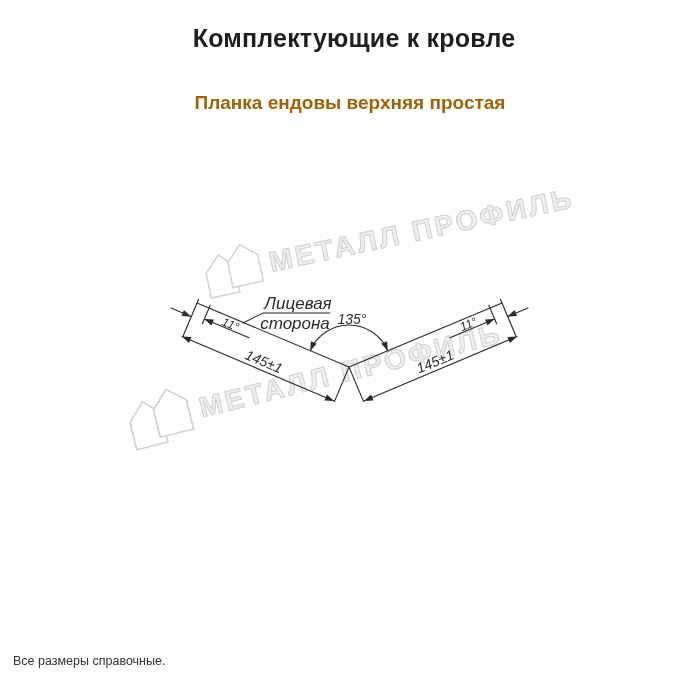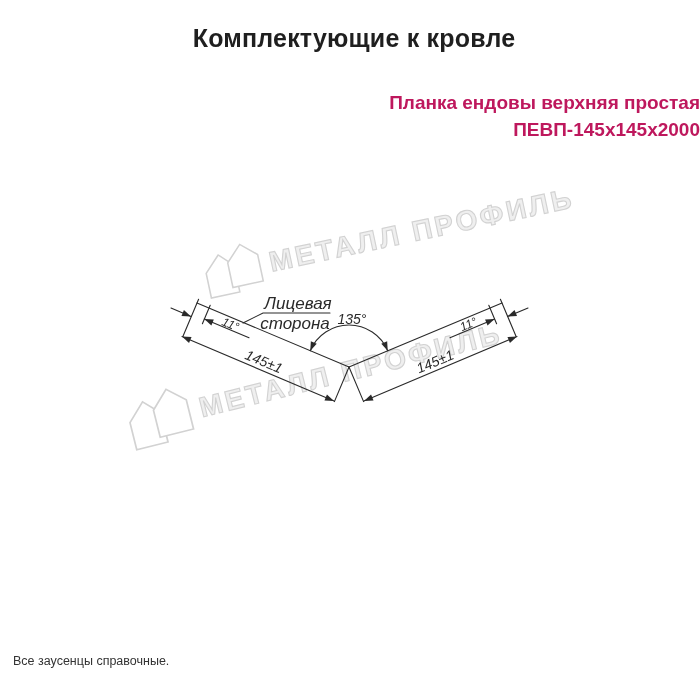--- a/index.html
+++ b/index.html
@@ -5,22 +5,22 @@
   html,body{margin:0;padding:0;background:#ffffff;}
   .page{
     position:relative;width:700px;height:700px;background:#ffffff;overflow:hidden;
     font-family:"Liberation Sans","DejaVu Sans",sans-serif;color:#222;
   }
   .page-title{
     position:absolute;left:0;top:20px;width:700px;text-align:center;
     font-size:25px;font-weight:bold;color:#1f1f1f;letter-spacing:.2px;margin:4px;
   }
   .product-block{
-    position:absolute;left:0;top:89px;width:700px;text-align:right;
-    font-size:19px;font-weight:bold;color:#be185d;line-height:27px;
+    position:absolute;left:0;top:89px;width:700px;text-align:center;
+    font-size:19px;font-weight:bold;color:#a16207;line-height:27px;
   }
   .watermark{
     position:absolute;display:flex;align-items:center;gap:6px;
     transform-origin:0 50%;pointer-events:none;
   }
   .wm-1{left:203px;top:250px;transform:rotate(-12deg);}
   .wm-2{left:126px;top:398px;transform:rotate(-14deg);}
   .wm-text{
     font-size:28px;font-weight:bold;letter-spacing:3px;white-space:nowrap;
     color:#efefef;-webkit-text-stroke:1.1px #d2d2d2;
@@ -37,21 +37,20 @@
 </style>
 </head>
 <body>
 
 <div class="page">
 
   <h1 class="page-title">Комплектующие к кровле</h1>
 
   <div class="product-block">
     <div>Планка ендовы верхняя простая</div>
-    <div>ПЕВП-145х145х2000</div>
   </div>
 
   <div class="watermark wm-1">
     <svg width="62" height="54" viewBox="0 0 64 54">
       <path d="M4 24 L20 8 L34 22 L34 50 L4 50 Z" fill="none" stroke="#d2d2d2" stroke-width="1.6"></path>
       <path d="M28 18 L44 2 L60 16 L60 44 L28 44 Z" fill="#ffffff" stroke="#d2d2d2" stroke-width="1.6"></path>
     </svg>
     <span class="wm-text">МЕТАЛЛ ПРОФИЛЬ</span>
   </div>
 
@@ -109,16 +108,16 @@
       <text font-size="17" text-anchor="middle" transform="translate(135,61)">сторона</text>
       <text font-size="14" text-anchor="middle" transform="translate(192,56)">135°</text>
       <text font-size="12" text-anchor="middle" transform="translate(69,60) rotate(22.8)">11°</text>
       <text font-size="12" text-anchor="middle" transform="translate(310,60) rotate(-22.8)">11°</text>
       <text font-size="14" text-anchor="middle" transform="translate(102,98) rotate(22.8)">145±1</text>
       <text font-size="14" text-anchor="middle" transform="translate(277,98) rotate(-22.8)">145±1</text>
     </svg>
   </div>
 
   <div class="footnotes">
-    <div>Все заусенцы справочные.</div>
+    <div>Все размеры справочные.</div>
   </div>
 
 </div>
 
 </body></html>

